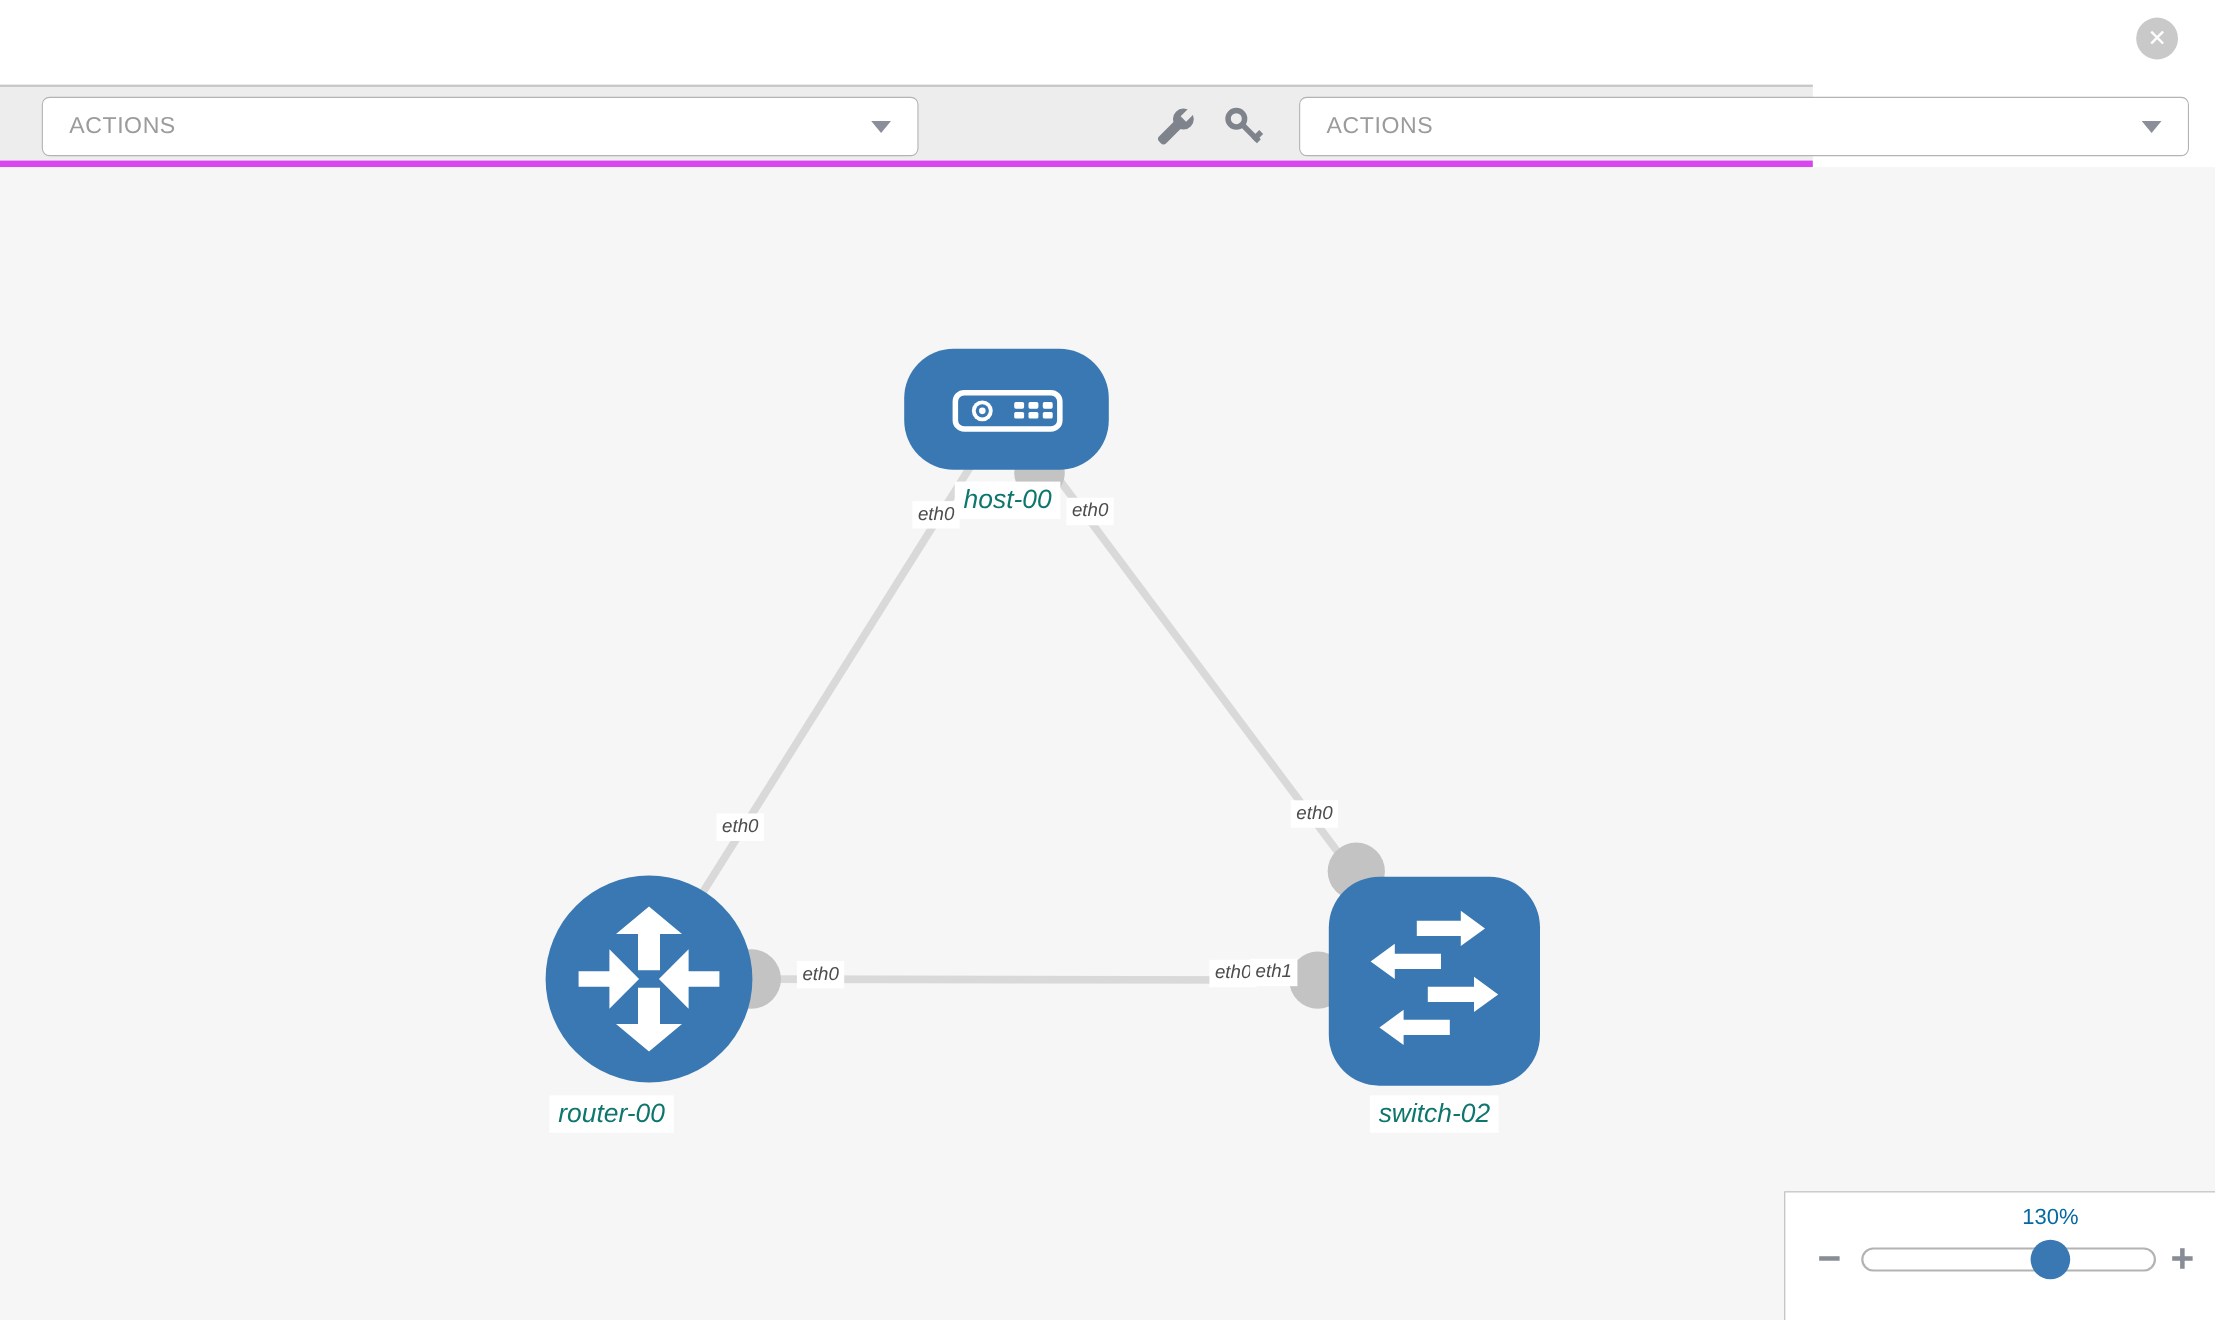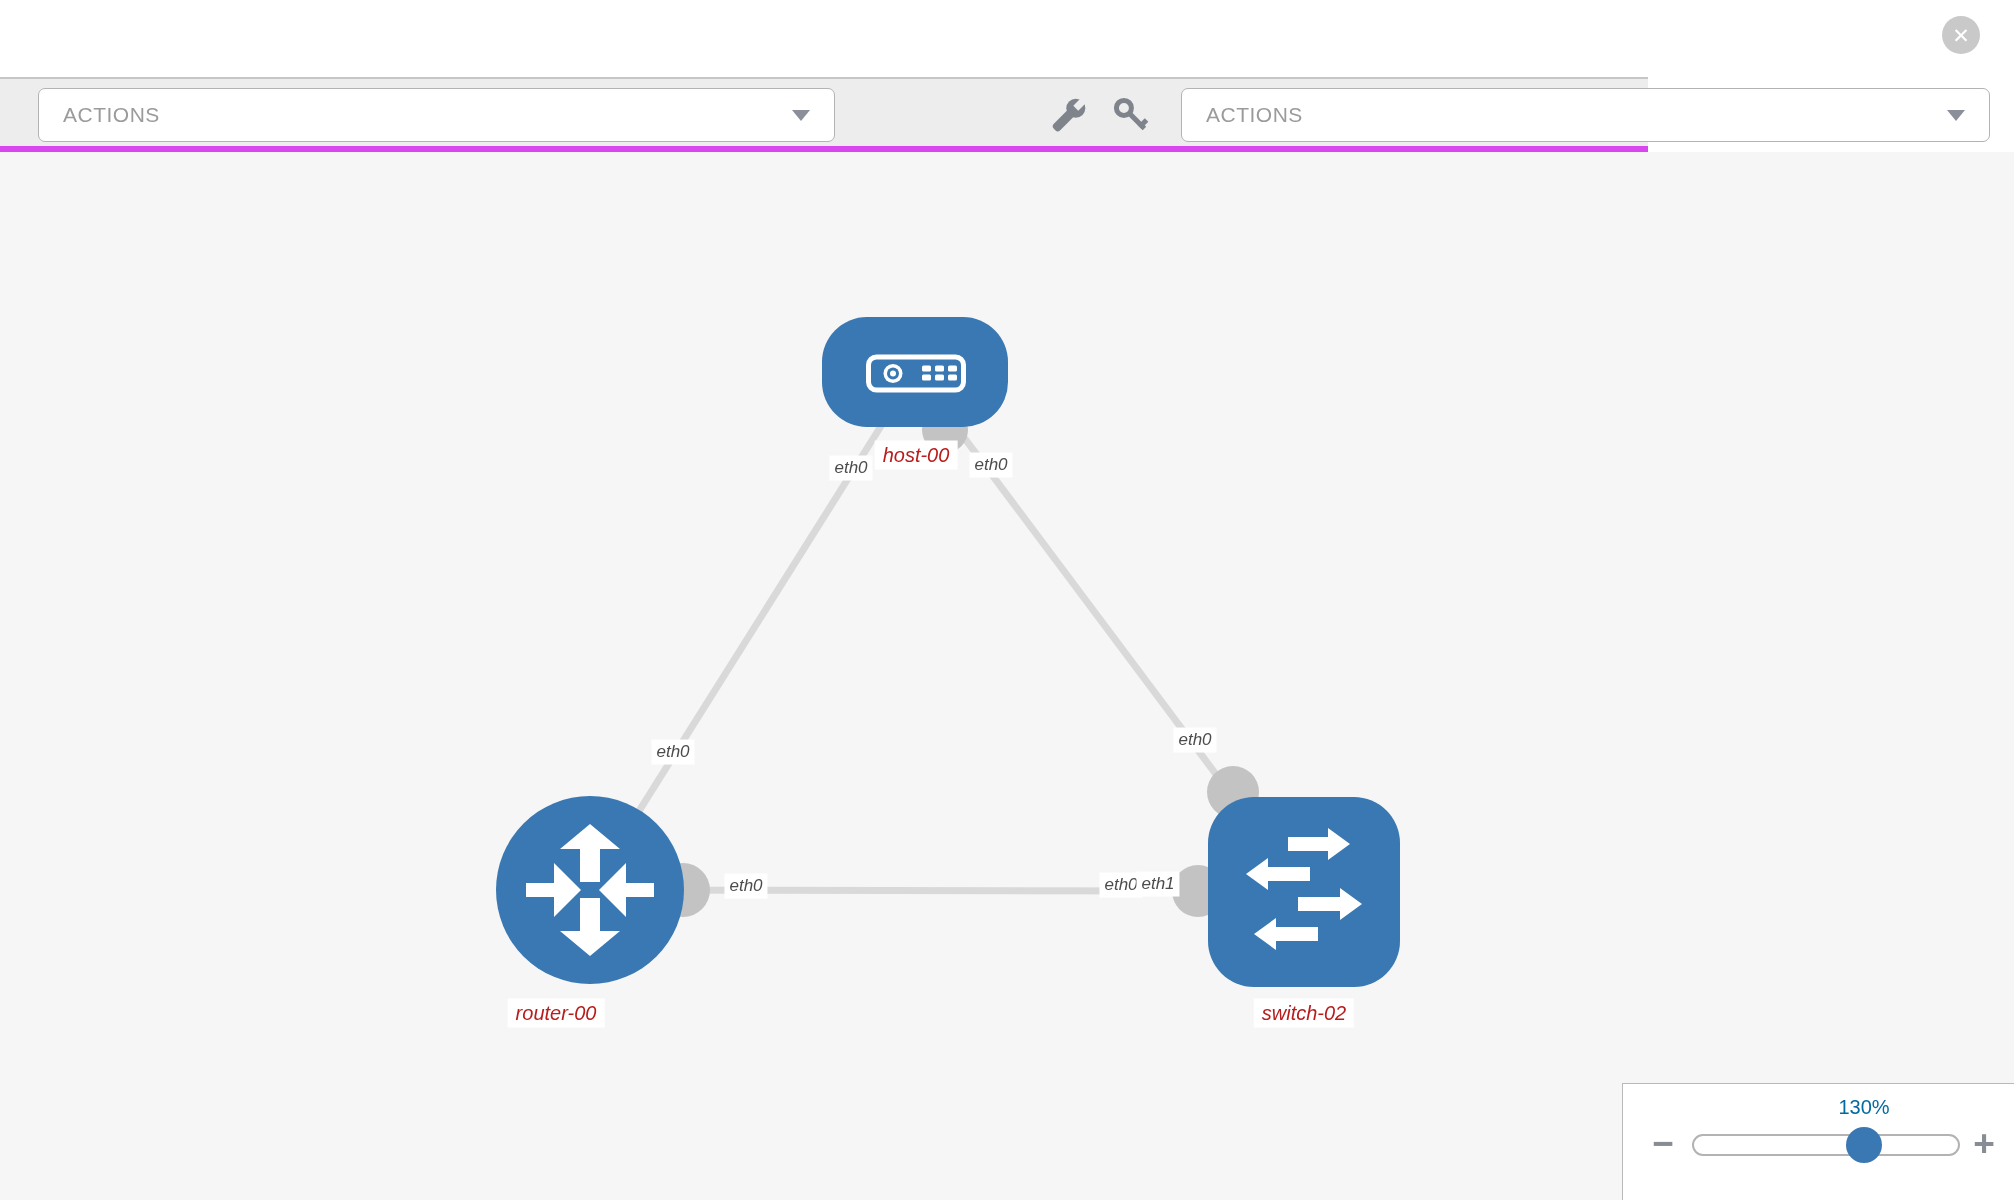--- a/index.html
+++ b/index.html
@@ -28,21 +28,21 @@
               justify-content:center; cursor:pointer; background:transparent; border:none; }
   .btn-wrench { left:1046px; }
   .btn-key { left:1110px; }
 
   
   .canvas { position:absolute; left:0; top:152px; width:2014px; height:1048px; background:#f6f6f6; overflow:hidden; }
   .canvas svg.topo { position:absolute; left:0; top:0; }
 
   .chip { position:absolute; transform:translate(-50%,-50%); background:#fff; color:#4c4c4c;
           font-size:17px; line-height:1.35; padding:1px 5px; white-space:nowrap;font-style:italic; }
-  .chip.node-label { font-size:20px; color:#b91c1c; padding:1px 8px; }
+  .chip.node-label { font-size:24px; color:#0f766e; padding:1px 8px; }
 
   
   .zoom-panel { position:absolute; left:1622px; top:931px; width:394px; height:121px; background:#fff;
                 border:1px solid #b9b9b9; }
   .zoom-level { position:absolute; left:241px; top:12px; transform:translateX(-50%); font-size:20px; color:#0369a1; }
   .zoom-minus,.zoom-plus { position:absolute; top:40px; width:40px; height:40px; background:none; border:none;
                 font-size:37px; font-weight:700; color:#878c95; line-height:40px; text-align:center; cursor:pointer; }
   .zoom-minus { left:20px; }
   .zoom-plus { left:341px; }
   .zoom-track { position:absolute; left:69px; top:50px; width:268px; height:22px; background:#fff;

